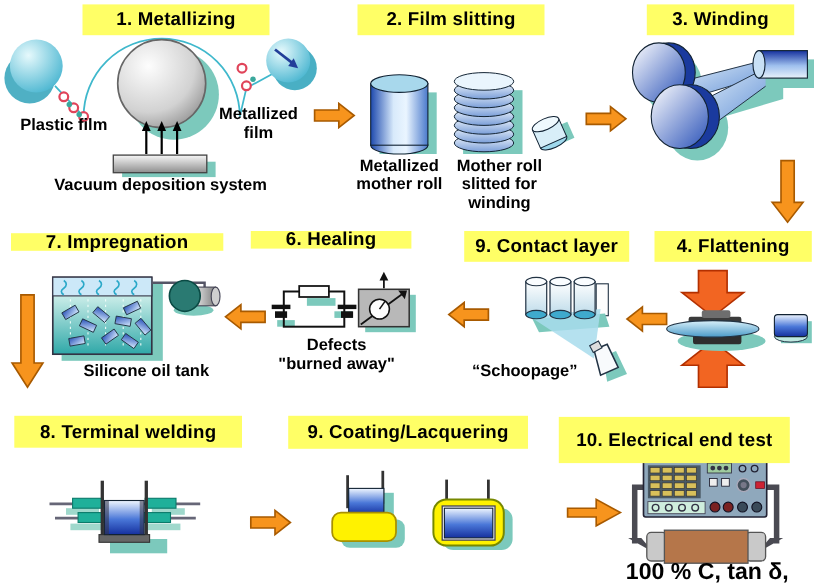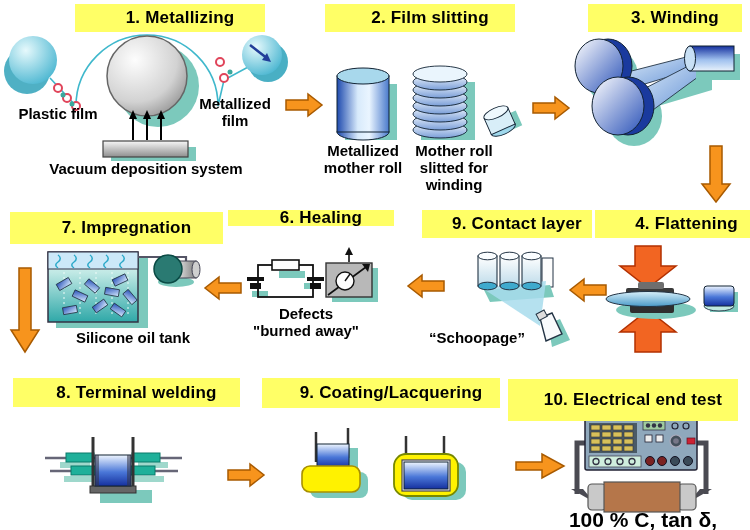--- a/index.html
+++ b/index.html
@@ -2,21 +2,21 @@
 <html><head>
 <meta charset="utf-8">
 <style>
   html,body{margin:0;padding:0;}
   body{width:750px;height:530px;overflow:hidden;background:#ffffff;
        font-family:"Liberation Sans",sans-serif;}
   #stage{position:relative;width:750px;height:530px;background:#ffffff;}
   #gfx{position:absolute;left:0;top:0;}
   .hdr{position:absolute;background:#FFFF66;color:#000;font-weight:bold;
        font-size:17px;display:flex;align-items:center;justify-content:center;
-       letter-spacing:0.2px;padding-left:20px;}
+       letter-spacing:0.2px;}
   .lbl{position:absolute;font-weight:bold;color:#000;text-align:center;
        white-space:pre-line;line-height:1.12;font-size:15px;}
   .lbl-lg{font-size:21px;}
 </style>
 </head>
 <body>
 
 <div id="stage">
 
 <svg id="gfx" width="750" height="530" viewBox="0 0 750 530">
@@ -386,21 +386,21 @@
     </g>
   </g>
 </svg>
 
 <div class="hdr" style="left:75px;top:4px;width:170px;height:28px">1. Metallizing</div>
 <div class="hdr" style="left:325px;top:4px;width:170px;height:28px">2. Film slitting</div>
 <div class="hdr" style="left:588px;top:4px;width:134px;height:28px">3. Winding</div>
 <div class="hdr" style="left:595px;top:210px;width:143px;height:28px">4. Flattening</div>
 <div class="hdr" style="left:422px;top:210px;width:150px;height:28px">9. Contact layer</div>
 <div class="hdr" style="left:228px;top:210px;width:146px;height:16px">6. Healing</div>
-<div class="hdr" style="left:10px;top:212px;width:193px;height:32px">7. Impregnation</div>
+<div class="hdr" style="left:10px;top:212px;width:193px;height:16px">7. Impregnation</div>
 <div class="hdr" style="left:13px;top:378px;width:207px;height:29px">8. Terminal welding</div>
 <div class="hdr" style="left:262px;top:378px;width:218px;height:30px">9. Coating/Lacquering</div>
 <div class="hdr" style="left:508px;top:379px;width:210px;height:42px">10. Electrical end test</div>
 
 <div class="lbl" style="left:6px;top:106px;width:104px">Plastic film</div>
 <div class="lbl" style="left:192px;top:96px;width:86px">Metallized
 film</div>
 <div class="lbl" style="left:30px;top:161px;width:232px">Vacuum deposition system</div>
 <div class="lbl" style="left:313px;top:143px;width:100px">Metallized
 mother roll</div>

